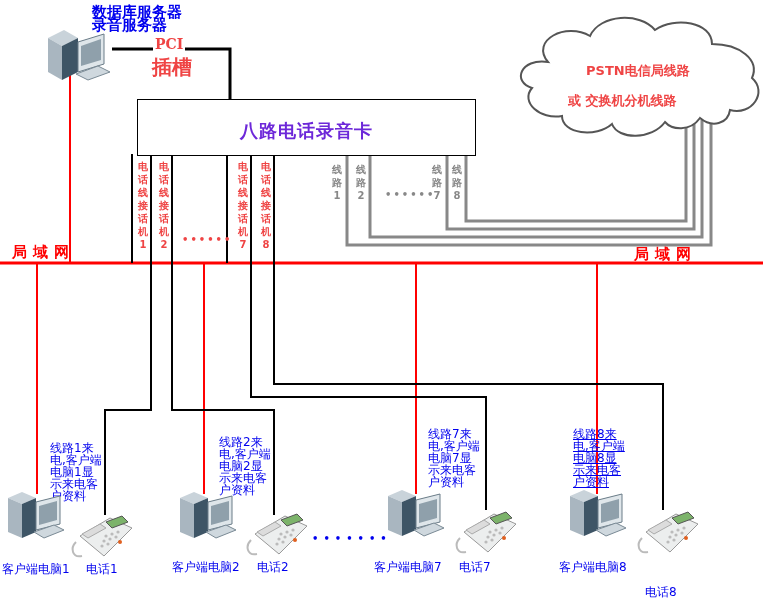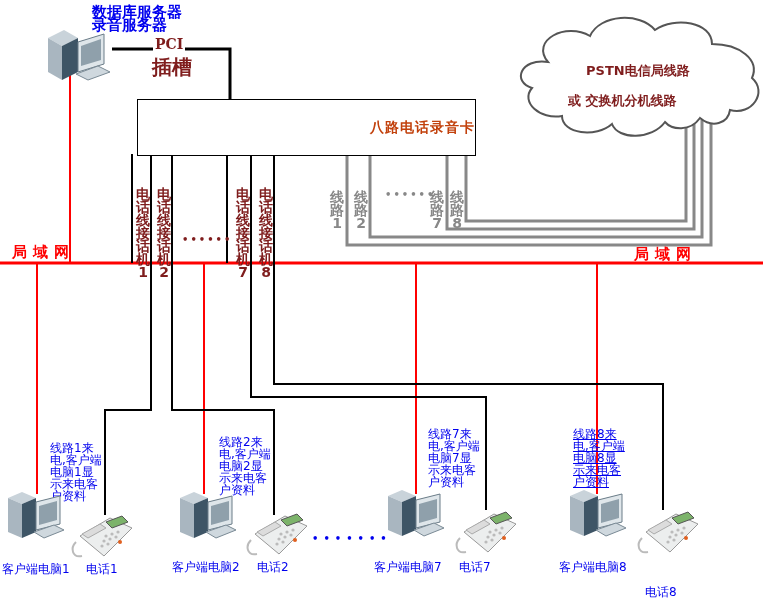--- a/index.html
+++ b/index.html
@@ -1,28 +1,28 @@
 <!DOCTYPE html>
 <html><head>
 <meta charset="utf-8">
 <style>
   html, body { margin: 0; padding: 0; background: #ffffff; }
   #canvas { position: relative; width: 763px; height: 598px; overflow: hidden; background: #fff; font-family: "DejaVu Sans", sans-serif; }
   svg#wires { position: absolute; left: 0; top: 0; }
   .txt { position: absolute; white-space: nowrap; }
   .blue { color: #0000ee; }
   .red { color: #ff0000; }
-  .black { color: #7f1d1d; }
+  .black { color: #ef4444; }
   .grey { color: #888888; }
   .server-title { left: 92px; top: 6px; font-size: 15px; line-height: 13px; font-weight: bold; }
   .pci { left: 153px; top: 36px; font-size: 14px; font-family: "DejaVu Serif", serif; font-weight: bold; background: #fff; padding: 0 2px; }
   .slot { left: 152px; top: 54px; font-size: 20px; font-weight: bold; }
   .card-box { position: absolute; left: 137px; top: 99px; width: 337px; height: 55px; border: 1px solid #000; background: #fff; }
-  .card-label { position: absolute; left: 0; right: 0; top: 19px; text-align: right; font-size: 14px; font-weight: bold; color: #c2410c; letter-spacing: 1px; }
-  .vlabel { position: absolute; width: 14px; font-size: 14px; line-height: 13px; font-weight: bold; text-align: center; word-break: break-all; white-space: normal; margin-top: 28px; }
+  .card-label { position: absolute; left: 0; right: 0; top: 19px; text-align: center; font-size: 18px; font-weight: bold; color: #6d28d9; letter-spacing: 1px; }
+  .vlabel { position: absolute; width: 14px; font-size: 10px; line-height: 13px; font-weight: bold; text-align: center; word-break: break-all; white-space: normal; }
   .cloud-text { font-size: 13px; font-weight: bold; }
   .lan { font-size: 15px; font-weight: bold; letter-spacing: 6px; }
   .note { font-size: 12px; line-height: 12px; white-space: normal; width: 52px; }
   .cap { font-size: 12px; }
   .dots { font-size: 14px; font-weight: bold; letter-spacing: 2px; }
   .icon { position: absolute; }
 </style>
 </head>
 <body>
 

